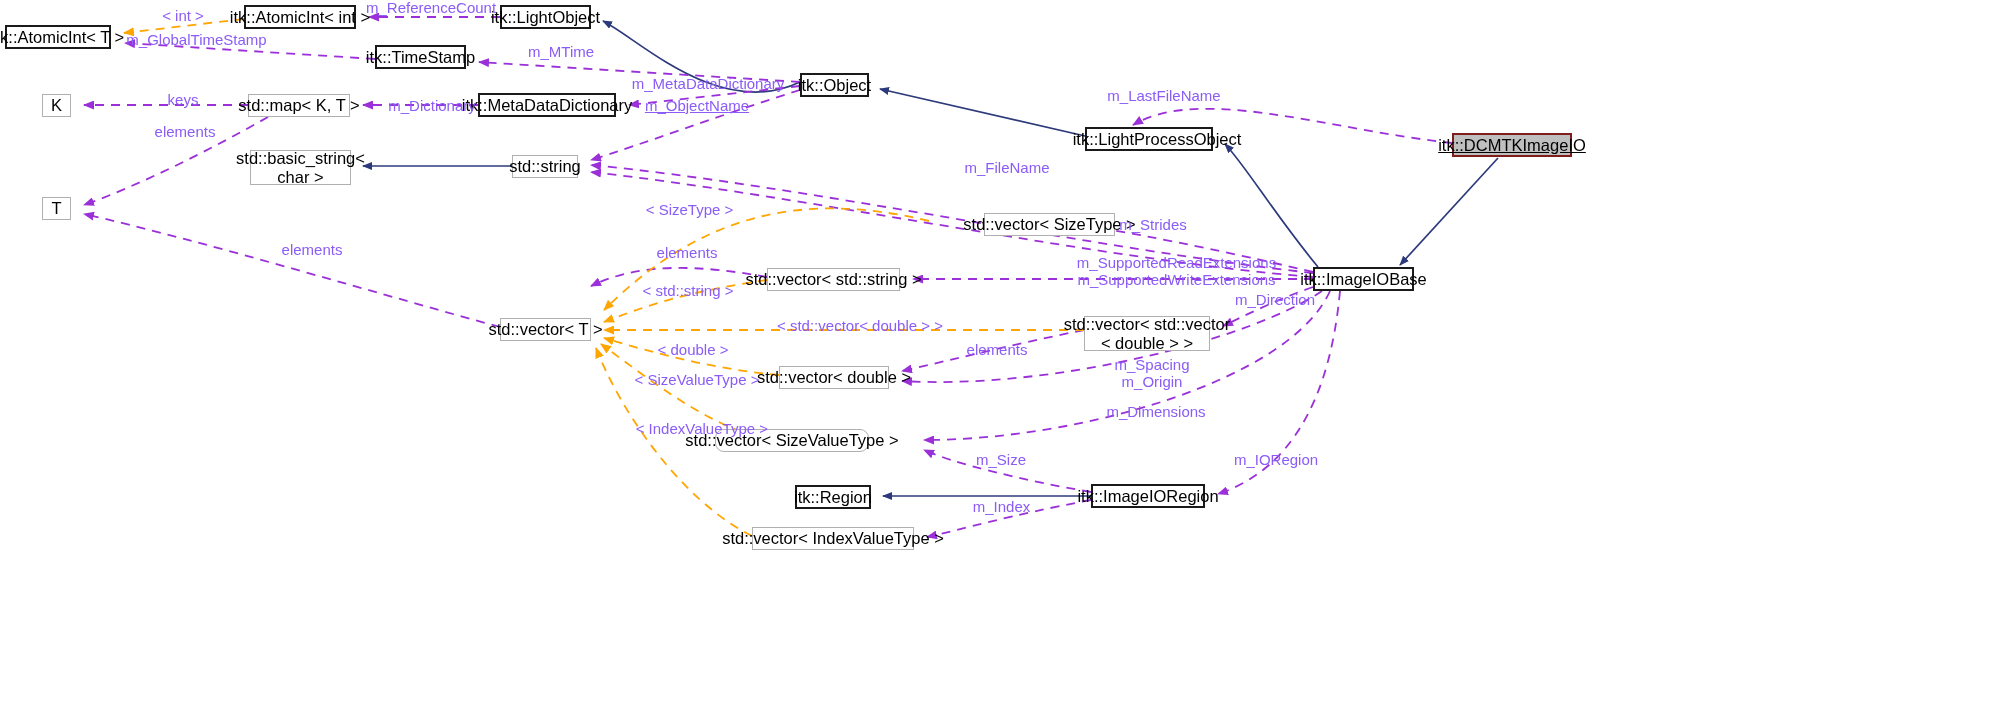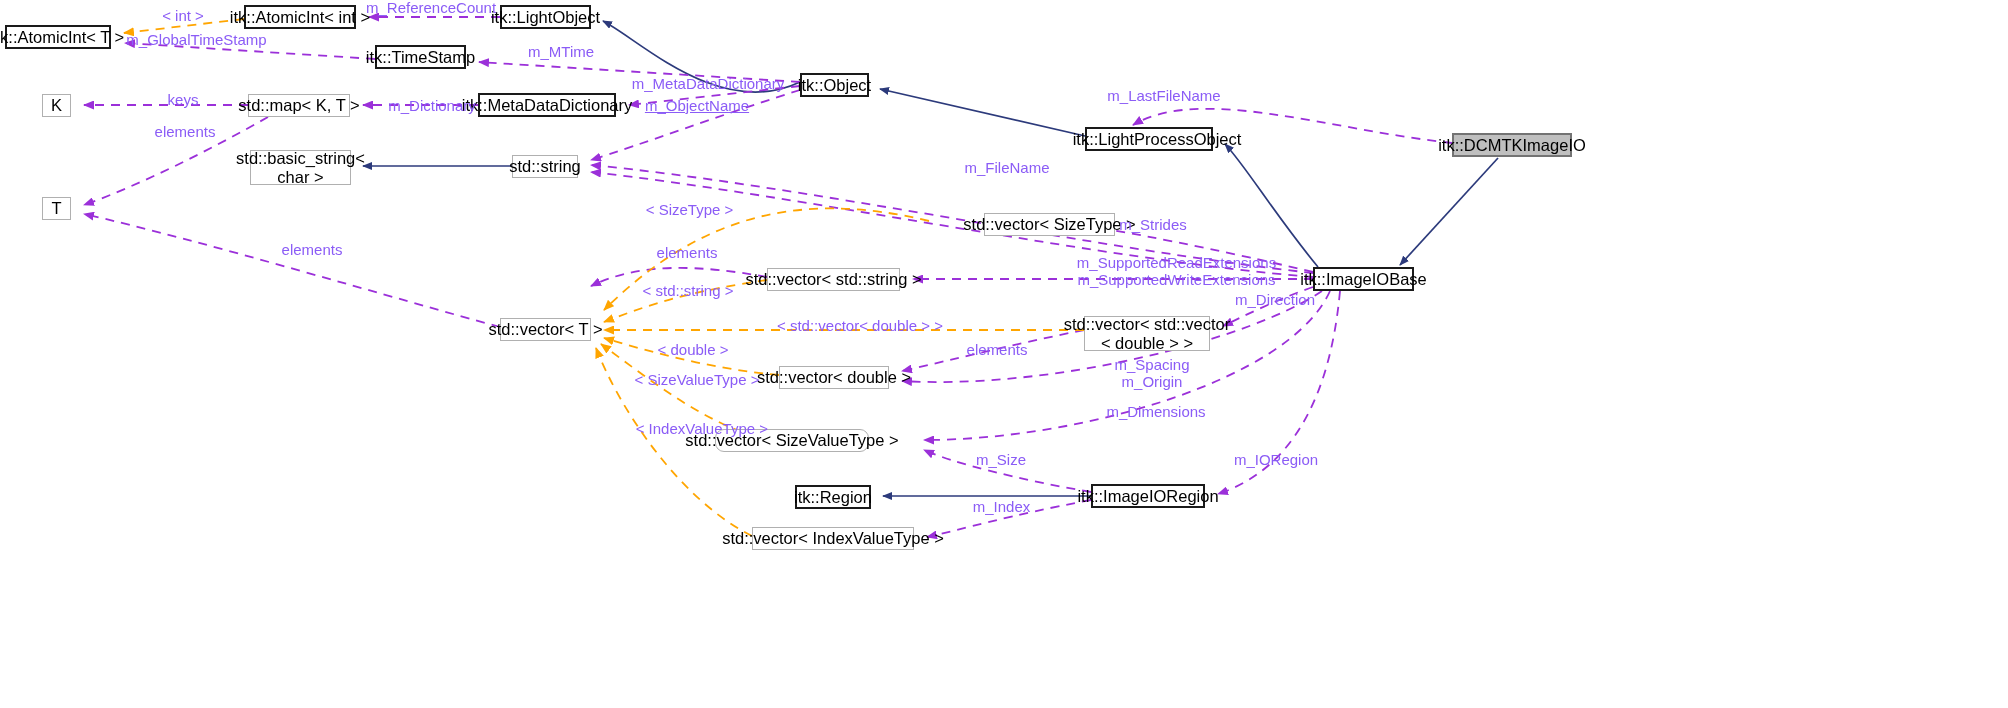--- a/index.html
+++ b/index.html
@@ -35,22 +35,23 @@
     background: #ffffff;
     white-space: pre;
   }
   .node.thin {
     border: 1px solid #b0b0b0;
   }
   .node.thick {
     border: 2px solid #1a1a1a;
   }
   .node.current {
-    border: 2px solid #737373;
+    border: 2px solid #7f1d1d;
     background: #bfbfbf;
+    text-decoration: underline;
   }
   .edge-label {
     position: absolute;
     font-size: 15px;
     color: #8b5cf6;
     white-space: pre;
     text-align: center;
     line-height: 1.12;
     background: transparent;
   }

